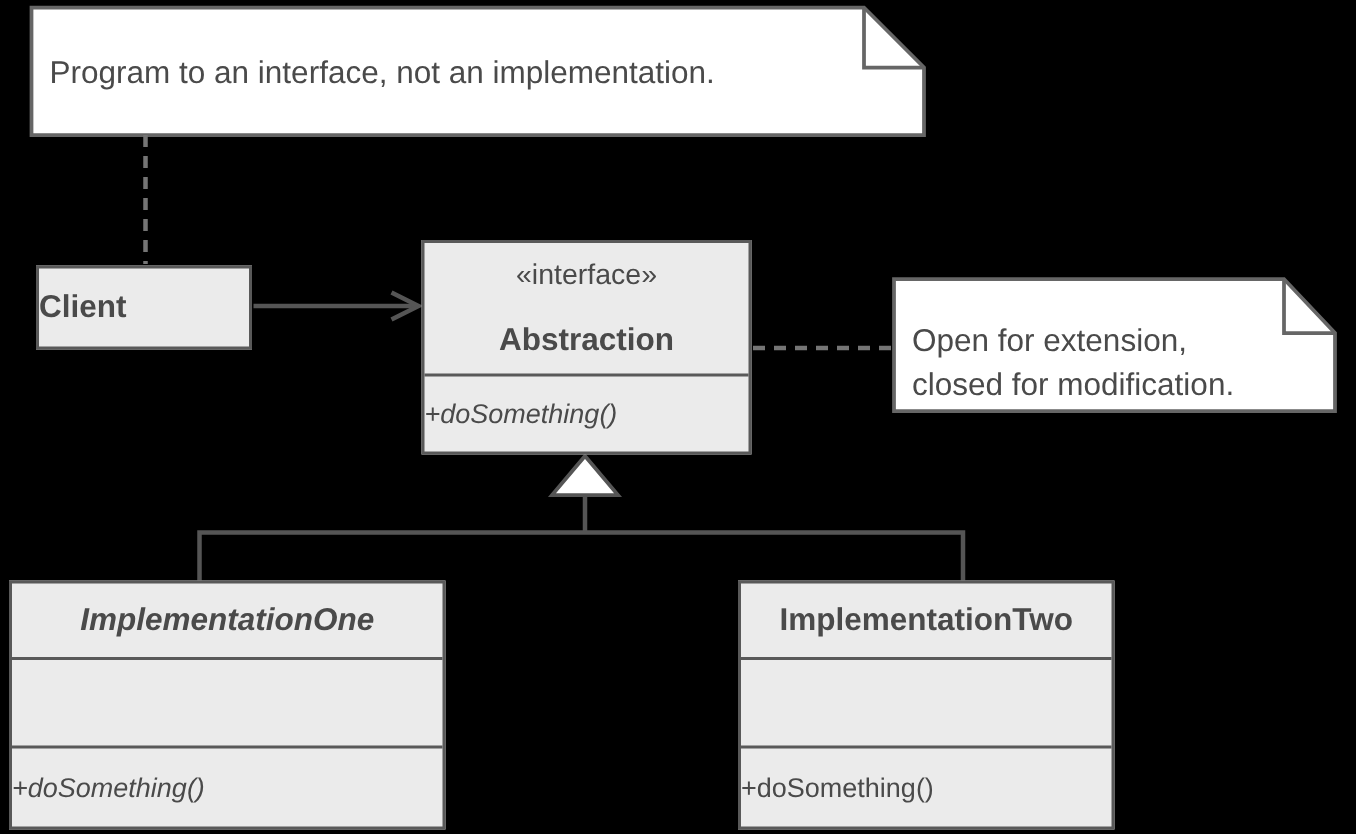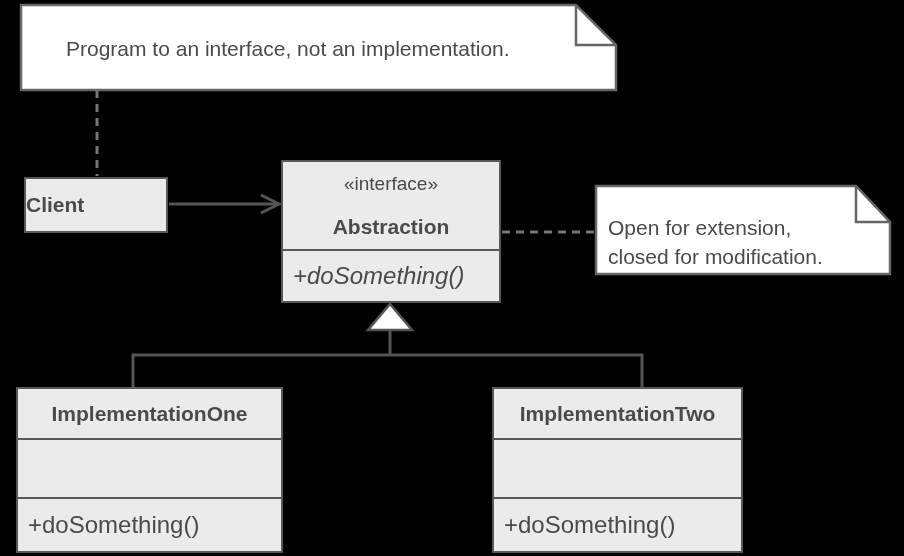--- a/index.html
+++ b/index.html
@@ -18,21 +18,21 @@
 
   
   .note-text {
     display: flex;
     flex-direction: column;
     justify-content: center;
     font-size: 21px;
     line-height: 29px;
     color: #4a4a4a;
   }
-  .note1-text { left: 33px; top: 6px; width: 520px; height: 84px; margin-left: 33px; }
+  .note1-text { left: 33px; top: 6px; width: 520px; height: 84px; }
   .note2-text { left: 608px; top: 187px; width: 250px; height: 110px; }
 
   
   .cls {
     background: #ebebeb;
     border: 2.5px solid #595959;
     display: flex;
     flex-direction: column;
   }
   .cls .title {
@@ -42,34 +42,33 @@
     justify-content: center;
     font-weight: bold;
     font-size: 21px;
   }
   .cls .stereotype { font-weight: normal; font-size: 19px; margin-bottom: 20px; }
   .cls .compartment { border-top: 2.5px solid #595959; }
   .cls .method {
     flex: 1;
     display: flex;
     align-items: center;
-    padding-left: 10px;
-    font-size: 24px;
+    font-size: 18px;
   }
   .italic { font-style: italic; }
 
   .client-box { left: 24px; top: 177px; width: 144px; height: 56px;
     align-items: center; justify-content: flex-start;
     font-weight: bold; font-size: 21px; display: flex; flex-direction: row; }
 
   .abstraction-box { left: 281px; top: 160px; width: 220px; height: 143px; }
   .abstraction-box .title { height: 87px; }
 
   .impl-box { top: 387px; height: 166px; }
-  .impl-one { left: 16px;   width: 267px; }
+  .impl-one { left: 6px;   width: 291px; font-style: italic; }
   .impl-two { left: 492px; width: 251px; text-align: right; }
   .impl-box .title { height: 49px; }
   .impl-box .fields { height: 59px; }
 </style>
 </head>
 <body>
 
 <div class="diagram">
 
   <svg class="layer" width="904" height="556" viewBox="0 0 904 556">

